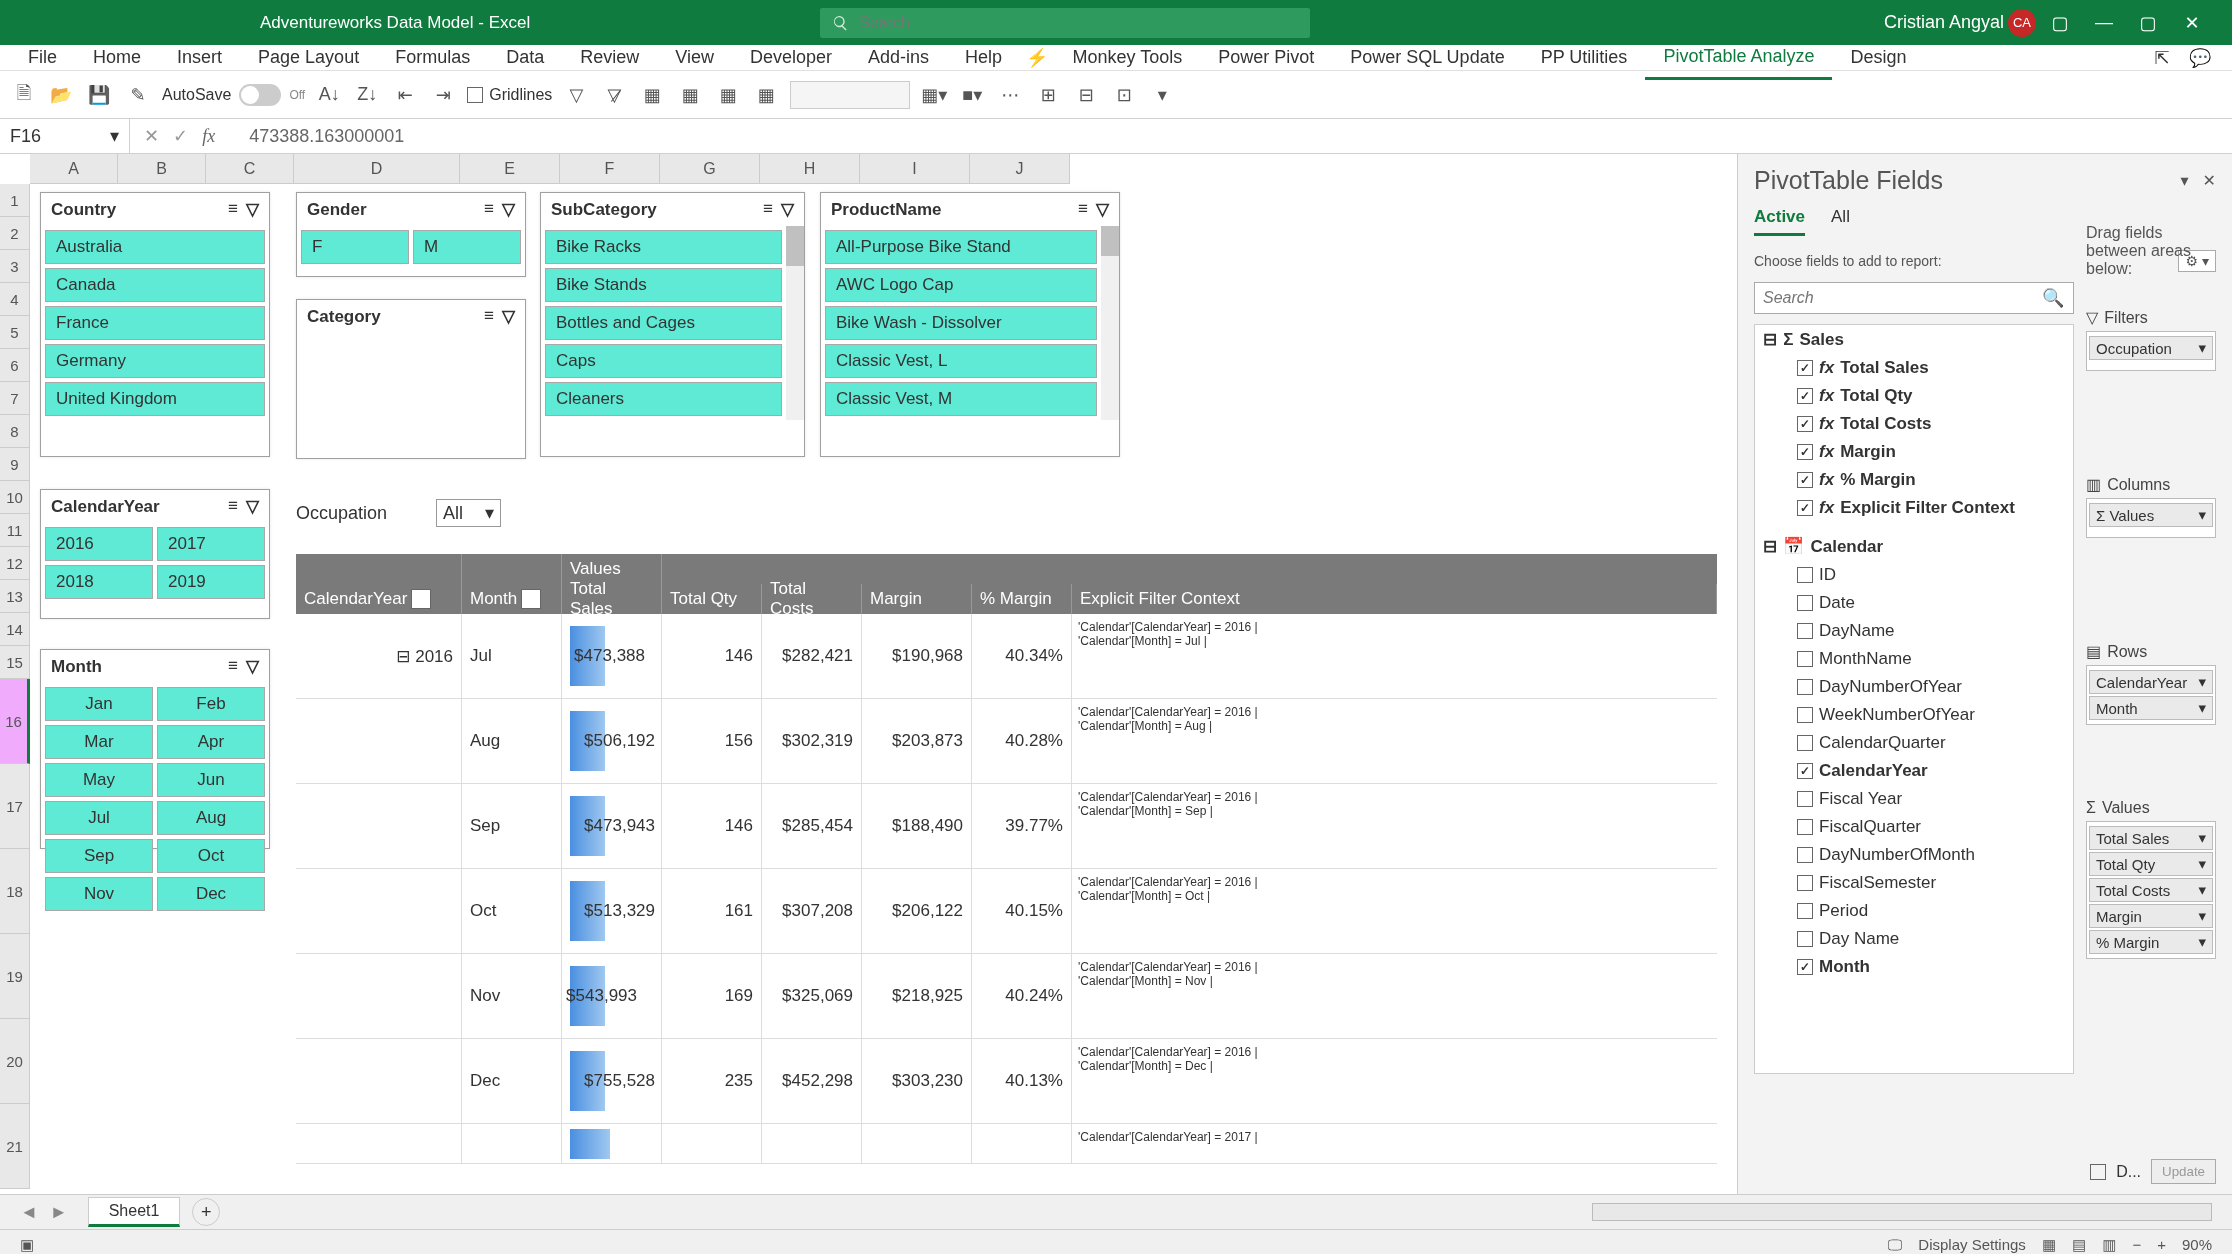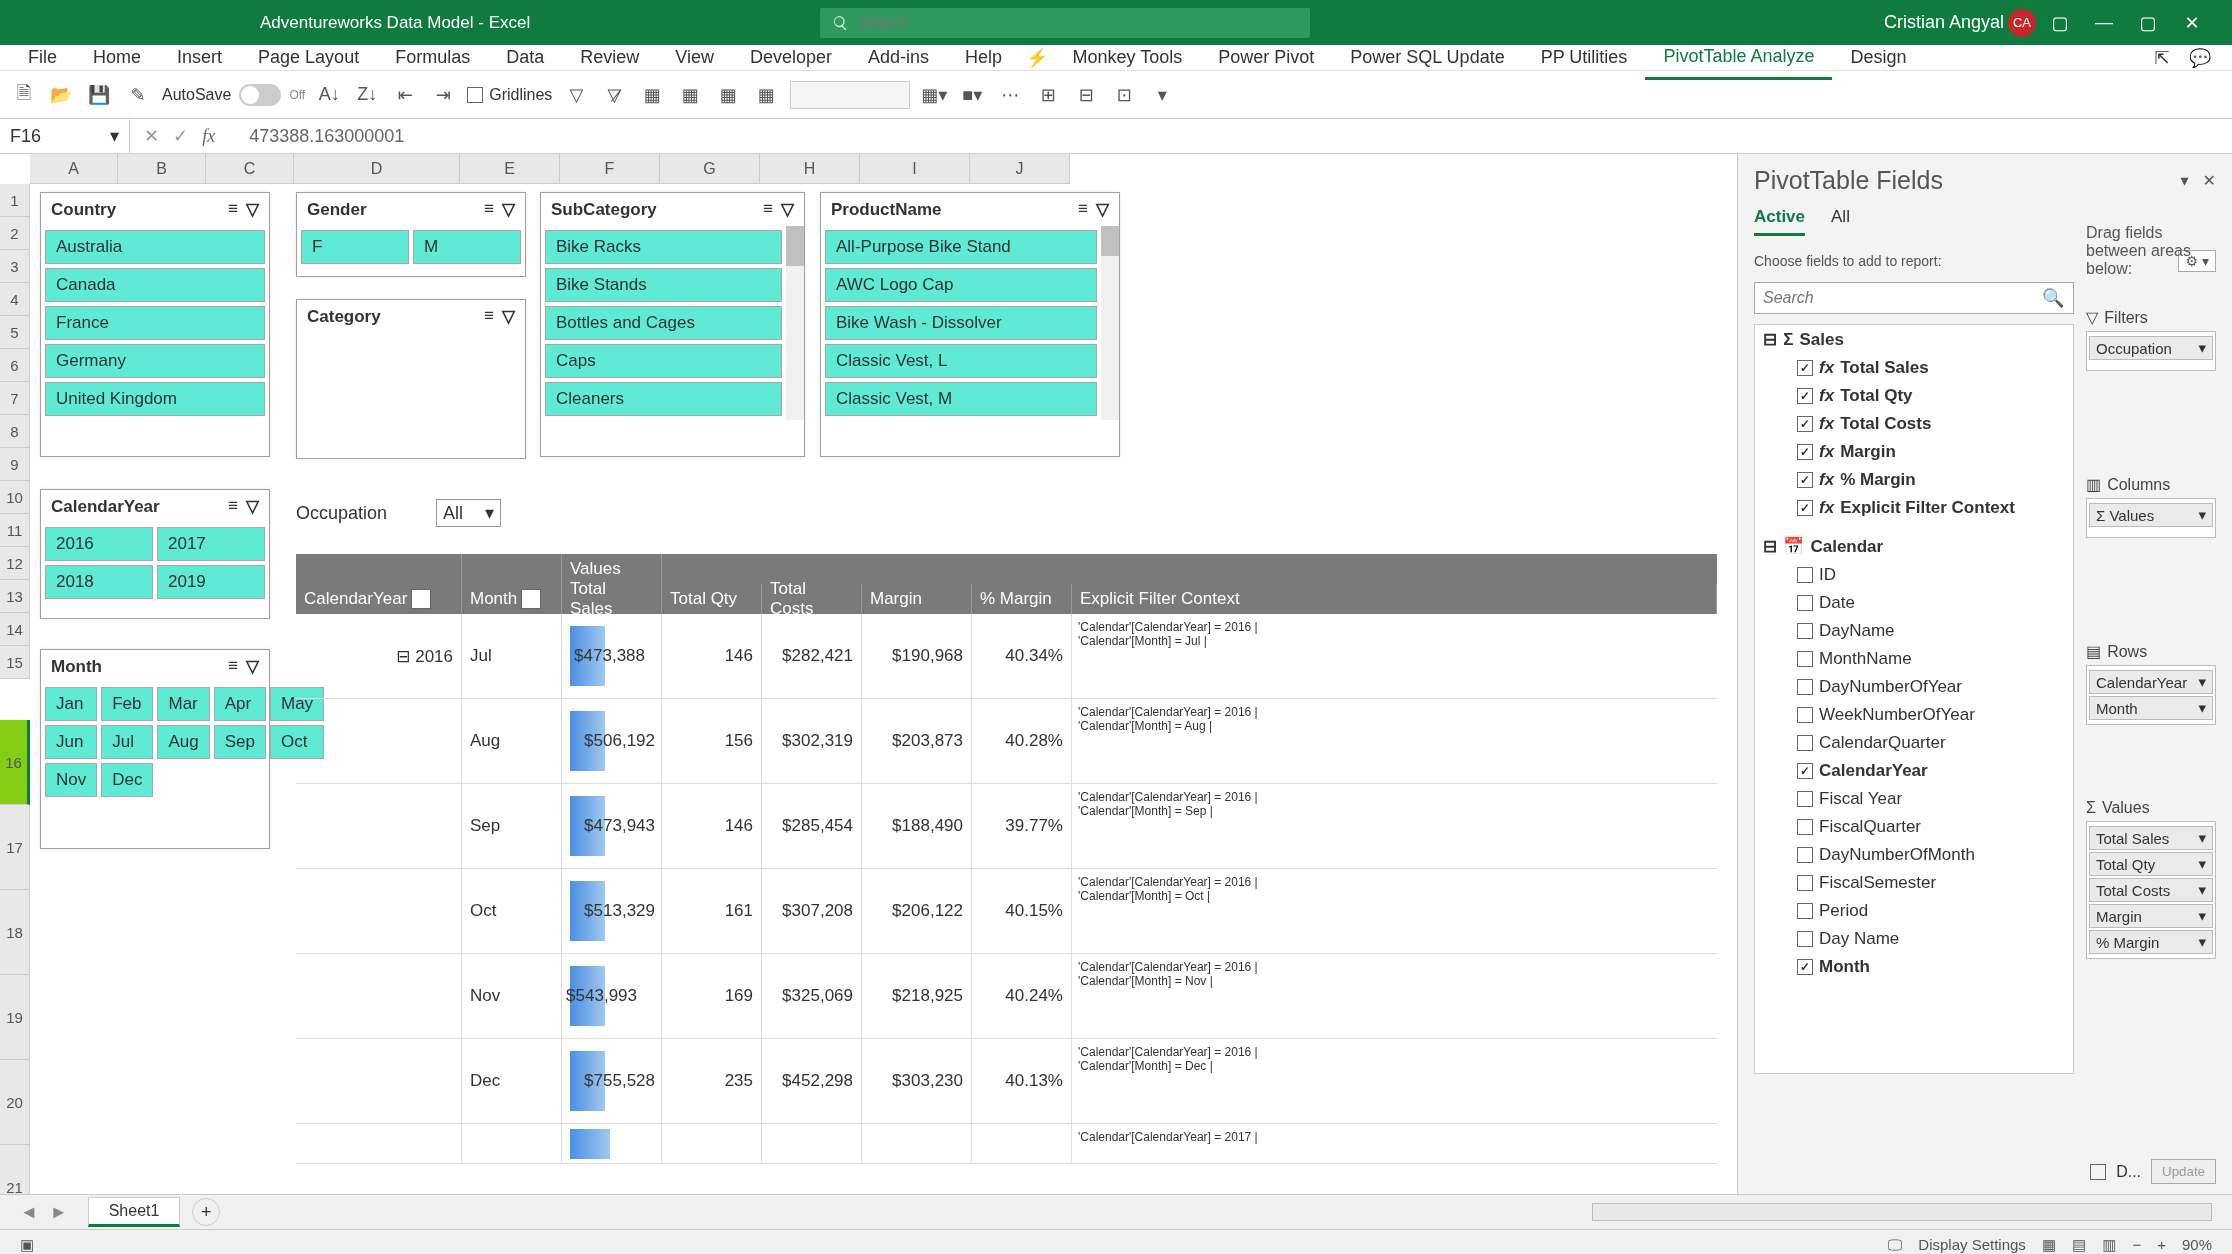--- a/index.html
+++ b/index.html
@@ -32,31 +32,31 @@
 .fb-icons { display: flex; gap: 14px; padding: 0 14px; color: #999; align-items: center; }
 .fx { font-style: italic; font-family: serif; color: #666; font-size: 18px; }
 .formula-val { padding-left: 20px; color: #666; }
 
 .main-area { display: flex; height: 1040px; }
 .sheet-area { flex: 1; overflow: hidden; position: relative; }
 .col-headers { display: flex; height: 30px; margin-left: 30px; }
 .col-h { background: #e8e8e8; border-right: 1px solid #ccc; border-bottom: 1px solid #ccc; display: flex; align-items: center; justify-content: center; font-size: 16px; color: #555; }
 .row-headers { position: absolute; left: 0; top: 30px; width: 30px; }
 .row-h { height: 33px; background: #e8e8e8; border-bottom: 1px solid #ccc; border-right: 1px solid #ccc; display: flex; align-items: center; justify-content: center; font-size: 15px; color: #555; }
-.row-h.sel { background: #84cc16; border-right: 3px solid #0f7b3e; margin-top: 41px; }
+.row-h.sel { background: #f0abfc; border-right: 3px solid #0f7b3e; }
 
 .content { position: absolute; left: 30px; top: 30px; right: 20px; bottom: 20px; }
 
 .slicer { position: absolute; background: #fff; border: 1px solid #a0a0a0; box-shadow: 0 0 3px rgba(0,0,0,0.1); }
 .slicer-header { display: flex; align-items: center; justify-content: space-between; padding: 6px 10px; font-weight: bold; font-size: 17px; }
 .slicer-icons { display: flex; gap: 8px; }
 .slicer-body { padding: 4px; display: flex; flex-direction: column; gap: 4px; position: relative; }
 .slicer-item { background: #5eead4; border: 1px solid #a8a8a8; padding: 6px 10px; font-size: 17px; cursor: pointer; }
 .slicer-item.sel { background: #a8c8f0; }
-.slicer-grid { display: grid; grid-template-columns: repeat(5, 1fr); gap: 4px; padding: 4px; }
+.slicer-grid { display: grid; grid-template-columns: repeat(2, 1fr); gap: 4px; padding: 4px; text-align: center; }
 .slicer-grid2 { display: grid; grid-template-columns: repeat(2, 1fr); gap: 4px; padding: 4px; }
 .slicer-scroll { position: absolute; right: 0; top: 0; bottom: 0; width: 18px; background: #f0f0f0; }
 .slicer-thumb { background: #c0c0c0; width: 100%; }
 
 .pivot-filter { position: absolute; display: flex; align-items: center; font-size: 18px; }
 .pf-label { width: 140px; }
 .pf-val { border: 1px solid #999; width: 65px; padding: 2px 6px; display: flex; justify-content: space-between; align-items: center; background: #fff; }
 
 .pivot-table { position: absolute; }
 .pt-header1 { background: #7a7a7a; color: #fff; height: 30px; display: flex; }

